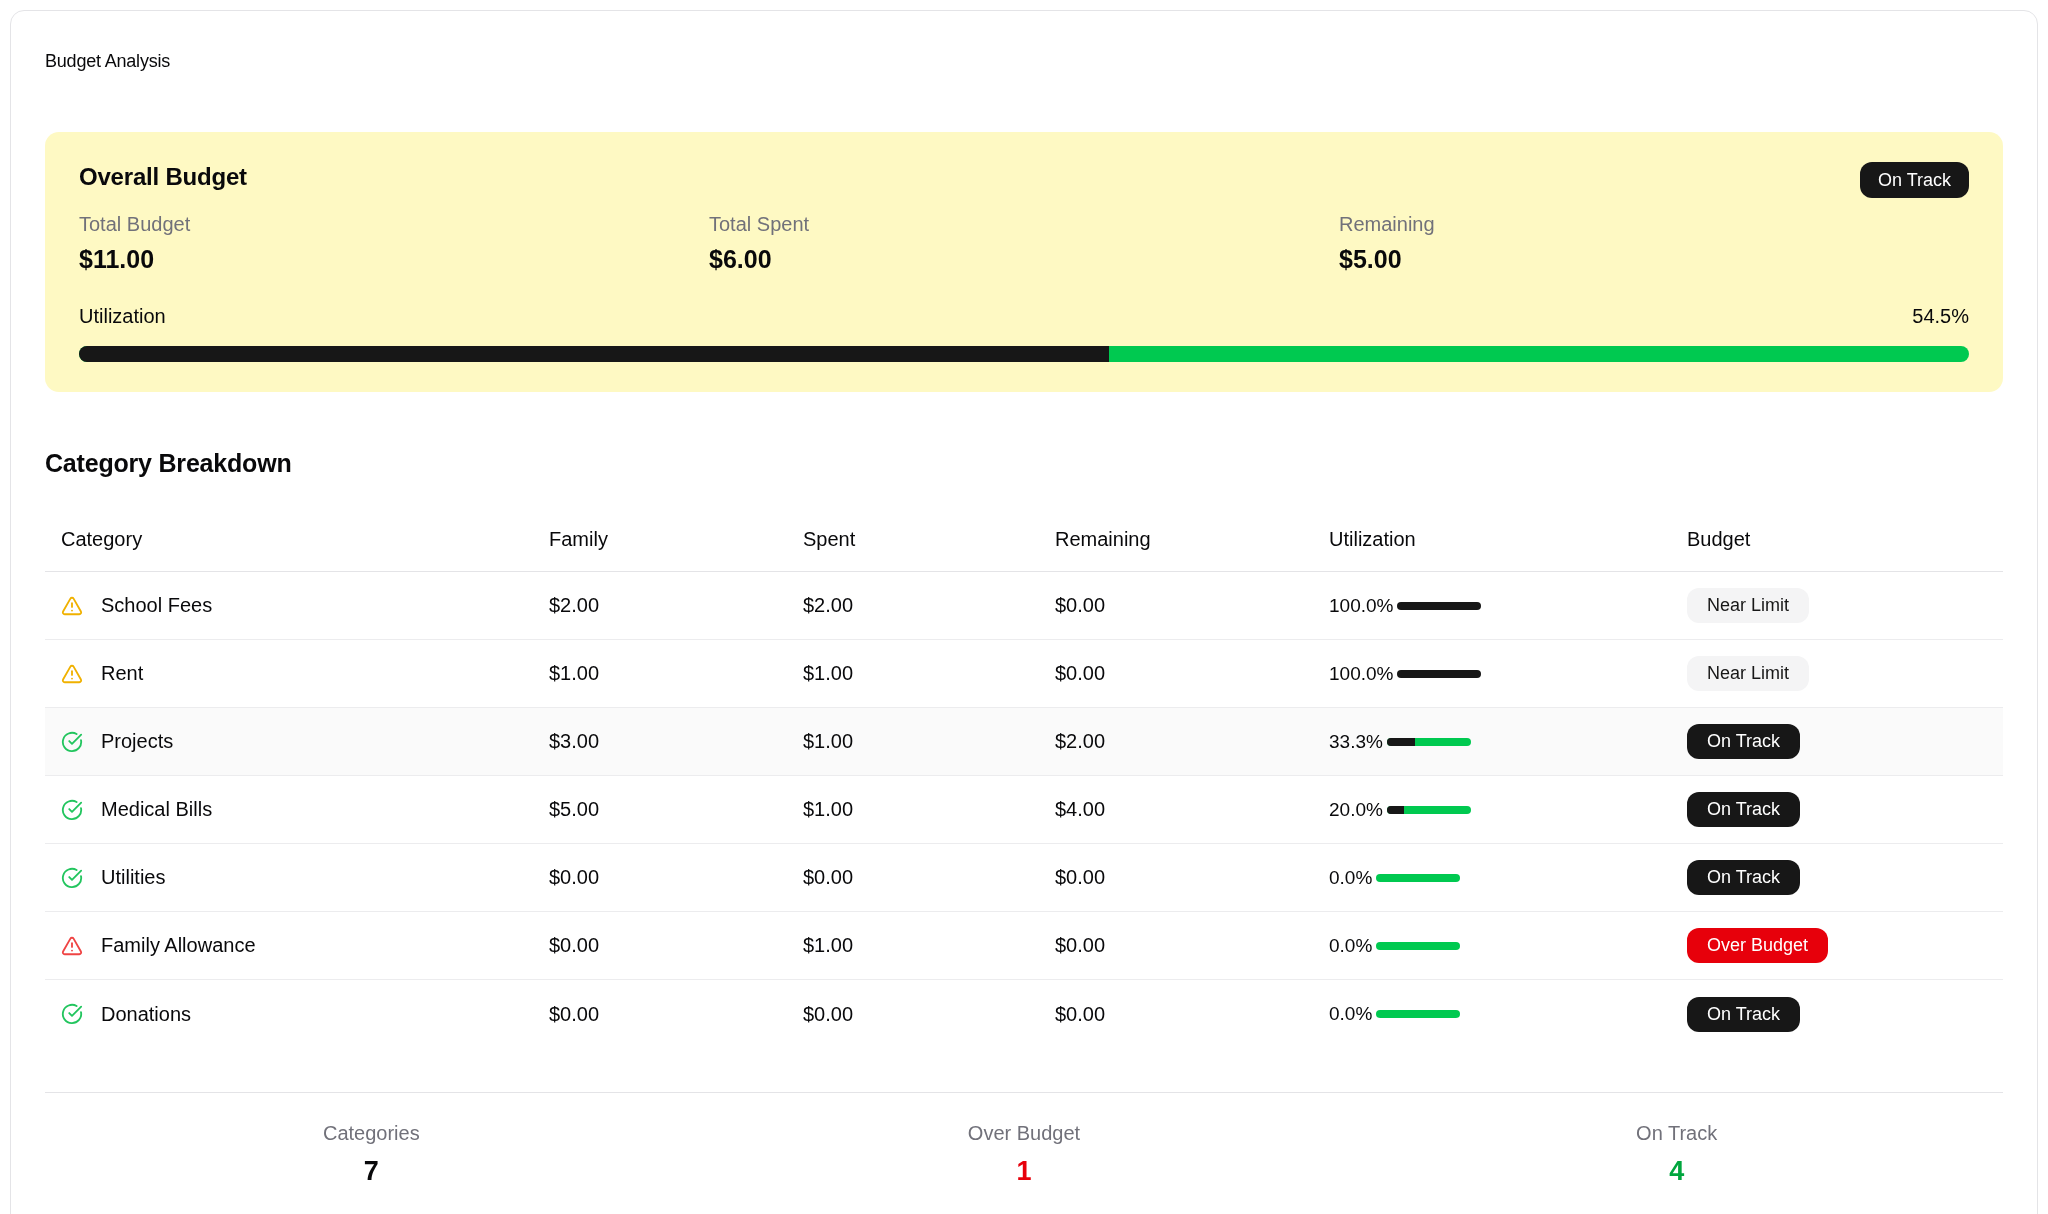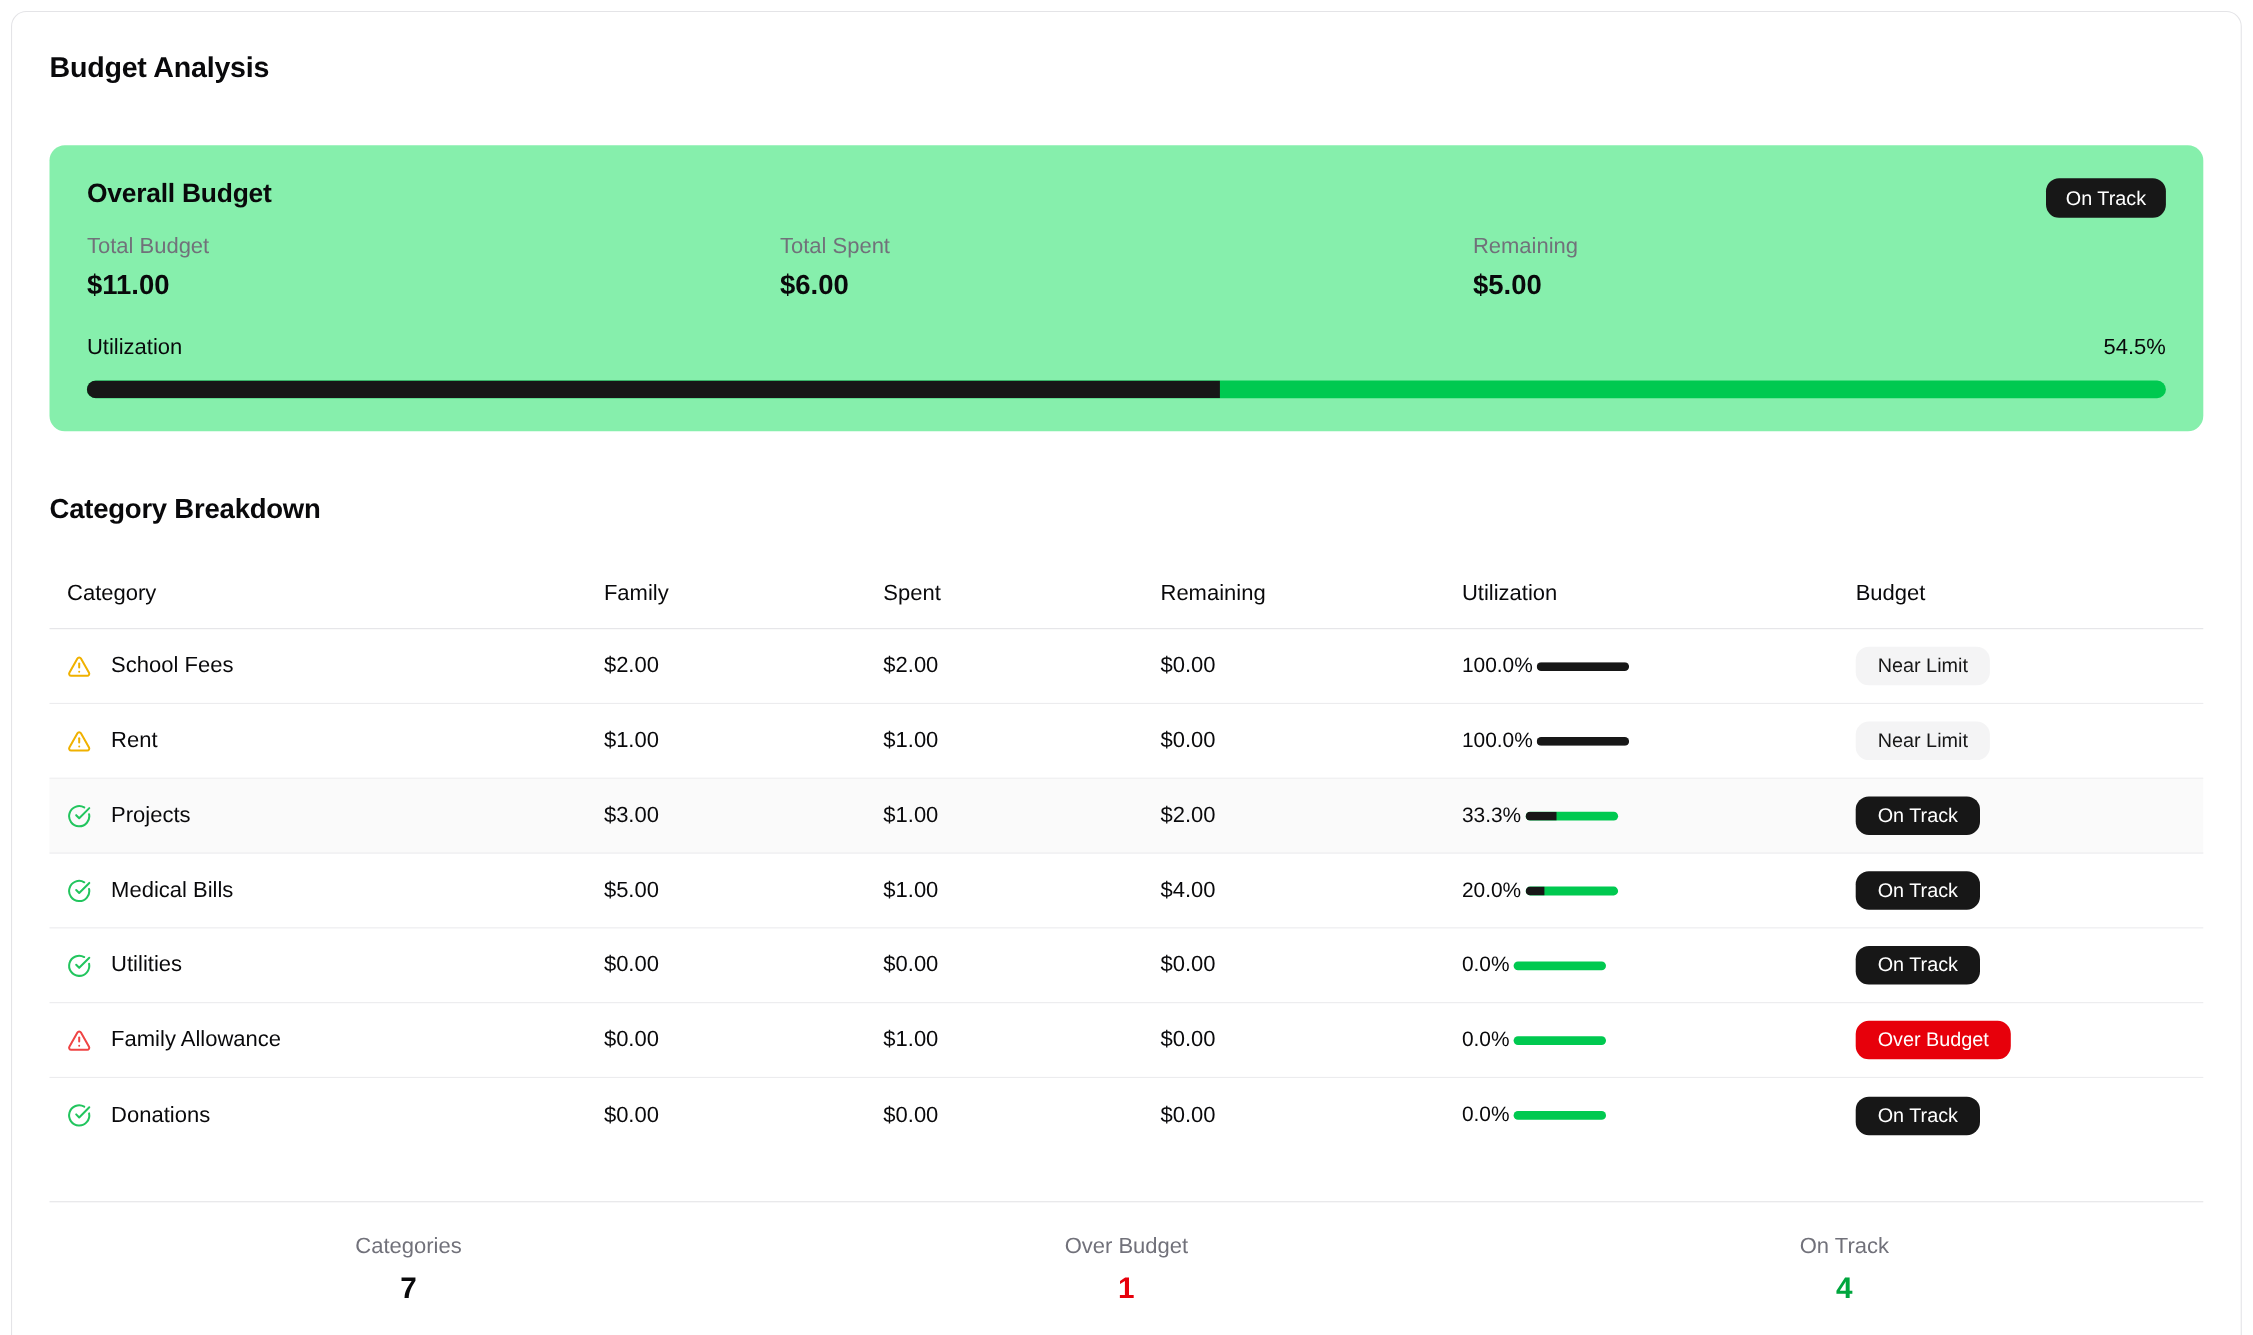--- a/index.html
+++ b/index.html
@@ -9,24 +9,24 @@
     background: #ffffff; color: #09090b;
     font-family: "Liberation Sans", sans-serif;
     position: relative;
   }
   .outer-card {
     position: absolute; left: 10px; top: 10px;
     width: 2028px; height: 1480px;
     background: #fff; border: 1px solid #e4e4e7; border-radius: 14px;
     padding: 30px 34px;
   }
-  .page-title { font-size: 26px; font-weight: 700; margin: 4px 0 0 0; line-height: 32px; letter-spacing: -0.2px; }
+  .page-title { font-size: 18px; font-weight: 400; margin: 4px 0 0 0; line-height: 32px; letter-spacing: -0.2px; }
 
   
-  .overall-card { margin-top: 55px; background: #86efac; border-radius: 14px; padding: 30px 34px; }
+  .overall-card { margin-top: 55px; background: #fef9c3; border-radius: 14px; padding: 30px 34px; }
   .overall-head { display: flex; justify-content: space-between; align-items: flex-start; }
   .overall-title { font-size: 24px; font-weight: 700; line-height: 30px; letter-spacing: -0.2px; }
   .pill { display: inline-block; font-size: 18px; font-weight: 500; padding: 8px 18px; border-radius: 12px; line-height: 20px; }
   .pill.dark { background: #171717; color: #ffffff; }
   .stats-grid { display: grid; grid-template-columns: 1fr 1fr 1fr; margin-top: 14px; }
   .stat-label { color: #71717a; font-size: 20px; line-height: 24px; }
   .stat-value { font-size: 25px; font-weight: 700; margin-top: 8px; line-height: 30px; }
   .util-row { display: flex; justify-content: space-between; align-items: center; margin-top: 30px; font-size: 20px; line-height: 24px; }
   .progress-track { margin-top: 18px; height: 16px; border-radius: 999px; overflow: hidden; background: #00c950; }
   .progress-fill { height: 100%; background: #171717; }

